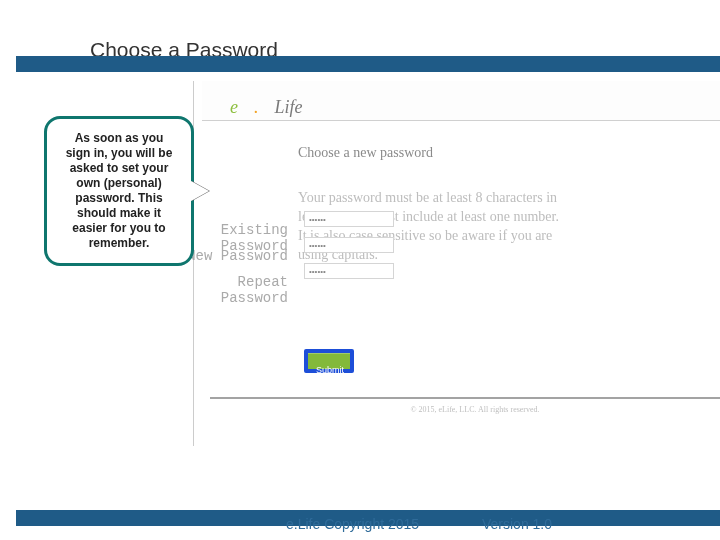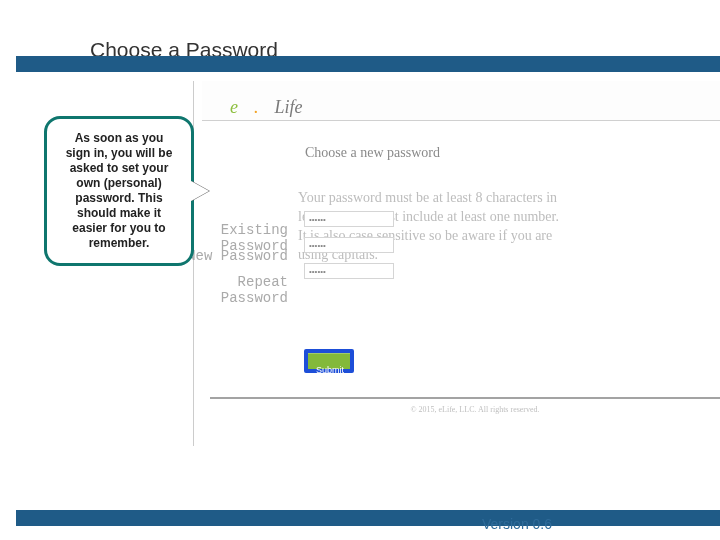--- a/index.html
+++ b/index.html
@@ -12,21 +12,21 @@
   .page-title { position: absolute; top: 14px; left: 66px; font-size: 21px; color: #333; font-family: 'Segoe UI', Arial, sans-serif; }
 
   .screenshot-frame { position: absolute; top: 65px; left: 177px; width: 530px; height: 365px; background: #fff; border-left: 1px solid #ccc; }
 
   .logo-bar { position: absolute; top: 0; left: 8px; width: 530px; height: 40px; background: #fdfdfd; border-bottom: 1px solid #d0d0d0; }
   .logo { position: absolute; top: 8px; left: 12px; font-size: 18px; font-style: italic; color: #7a7a7a; font-family: Georgia, serif; }
   .logo .brand-e { color: #8dbf3f; font-style: italic; }
   .logo .brand-dot { color: #f2a324; }
 
   .form-area { position: absolute; top: 56px; left: 0; width: 530px; }
-  .form-title { position: absolute; top: 0; left: 103px; font-size: 14px; color: #8a8a8a; font-family: Georgia, serif; }
+  .form-title { position: absolute; top: 0; left: 96px; font-size: 14px; color: #8a8a8a; font-family: Georgia, serif; }
   .form-hint  { position: absolute; top: 24px; left: 96px; width: 280px; font-size: 14px; color: #bdbdbd; line-height: 1.35; font-family: Georgia, serif; margin-top: 20px; }
 
   .field-row { position: absolute; left: 14px; width: 500px; height: 22px; }
   .field-row.r1 { top: 74px; }
   .field-row.r2 { top: 100px; }
   .field-row.r3 { top: 126px; }
   .field-label { position: absolute; right: 412px; top: 3px; width: 120px; text-align: right; font-size: 14px; color: #aaaaaa; font-family: Liberation Mono, monospace; }
   .field-input { position: absolute; left: 96px; top: 0; width: 90px; height: 16px; border: 1px solid #d5d5d5; background: #fff; font-size: 8px; color: #888; padding: 1px 4px; }
 
   .submit-btn { position: absolute; left: 110px; top: 212px; width: 50px; height: 20px; background: #83b93a; border: 4px solid #1d4ed8; border-radius: 2px; color: #fff; font-size: 9px; text-align: center; line-height: 18px; cursor: pointer; box-shadow: inset 0 1px 0 rgba(255,255,255,.25); }
@@ -81,16 +81,17 @@
 
     <div class="footer-copy">© 2015, eLife, LLC. All rights reserved.</div>
   </div>
 
   <div class="callout">
     <span>As soon as you sign in, you will be asked to set your own (personal) password. This should make it easier for you to remember.</span>
   </div>
 
   <div class="bottom-bar">
     <div class="bottom-rule"></div>
-    <div class="bottom-right">Version 0.6</div>
+    <div class="bottom-left">e.Life Copyright 2015</div>
+    <div class="bottom-right">Version 1.0</div>
   </div>
 
 </div>
 
 </body></html>

